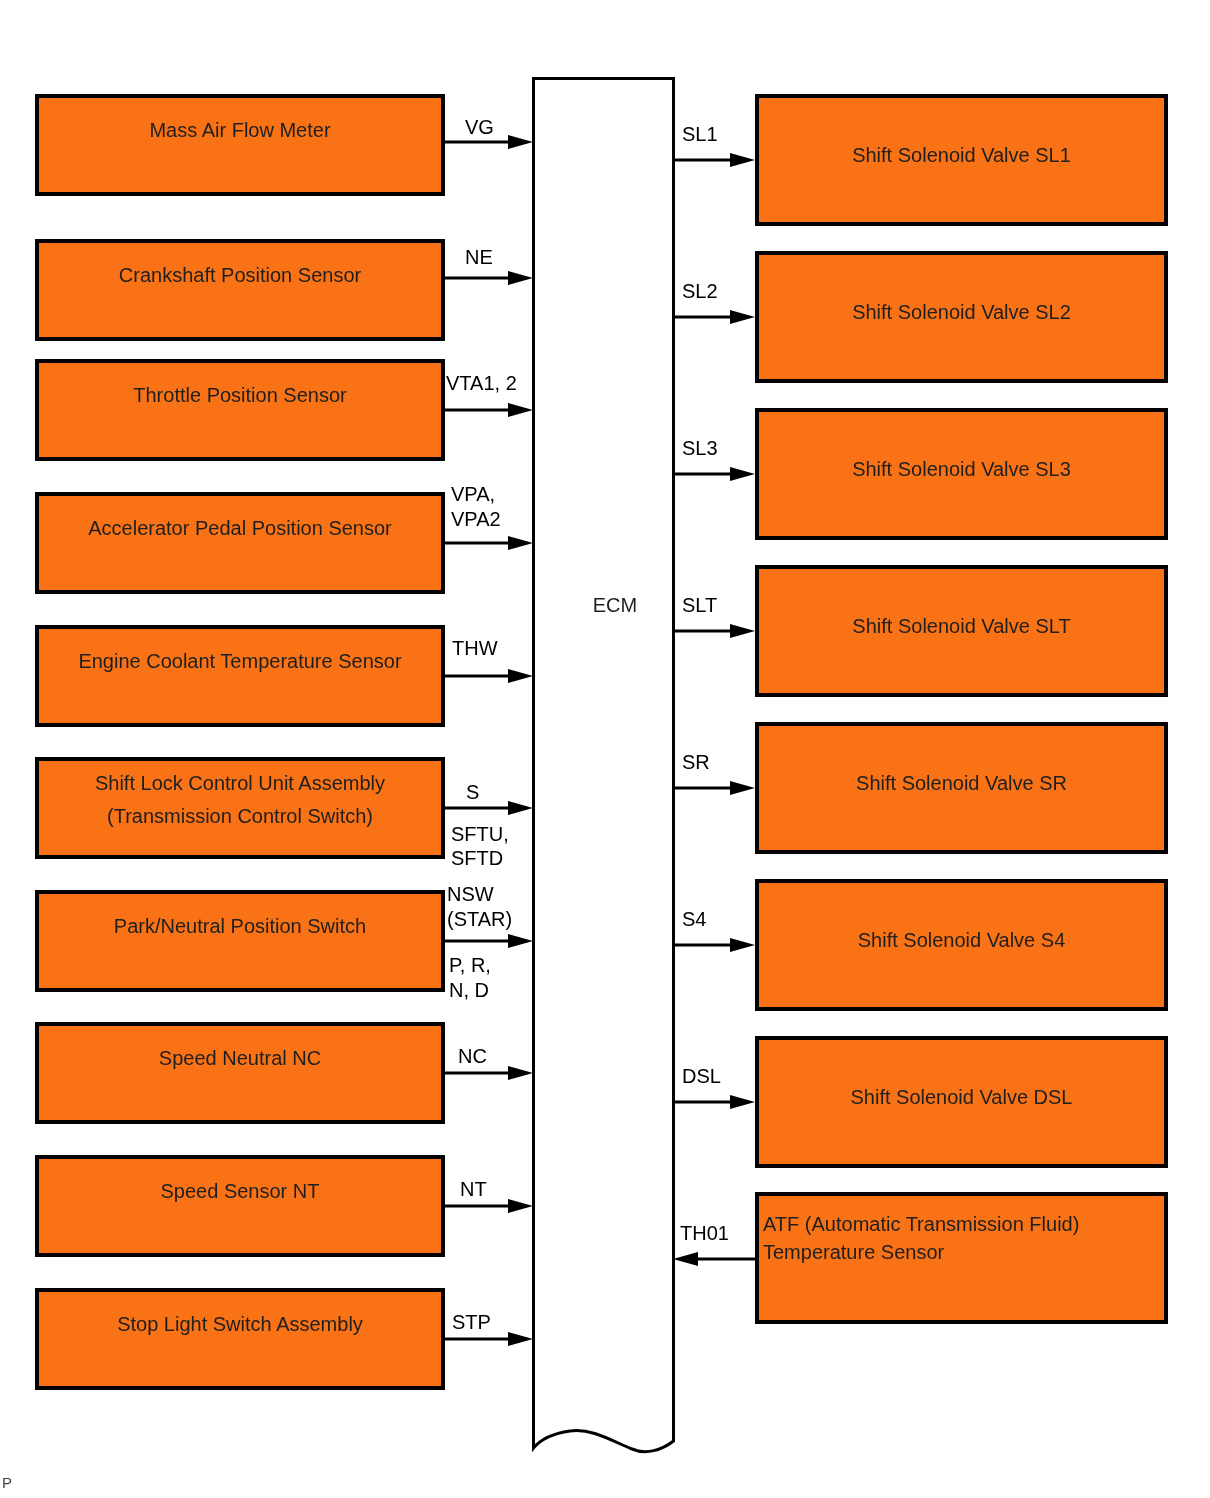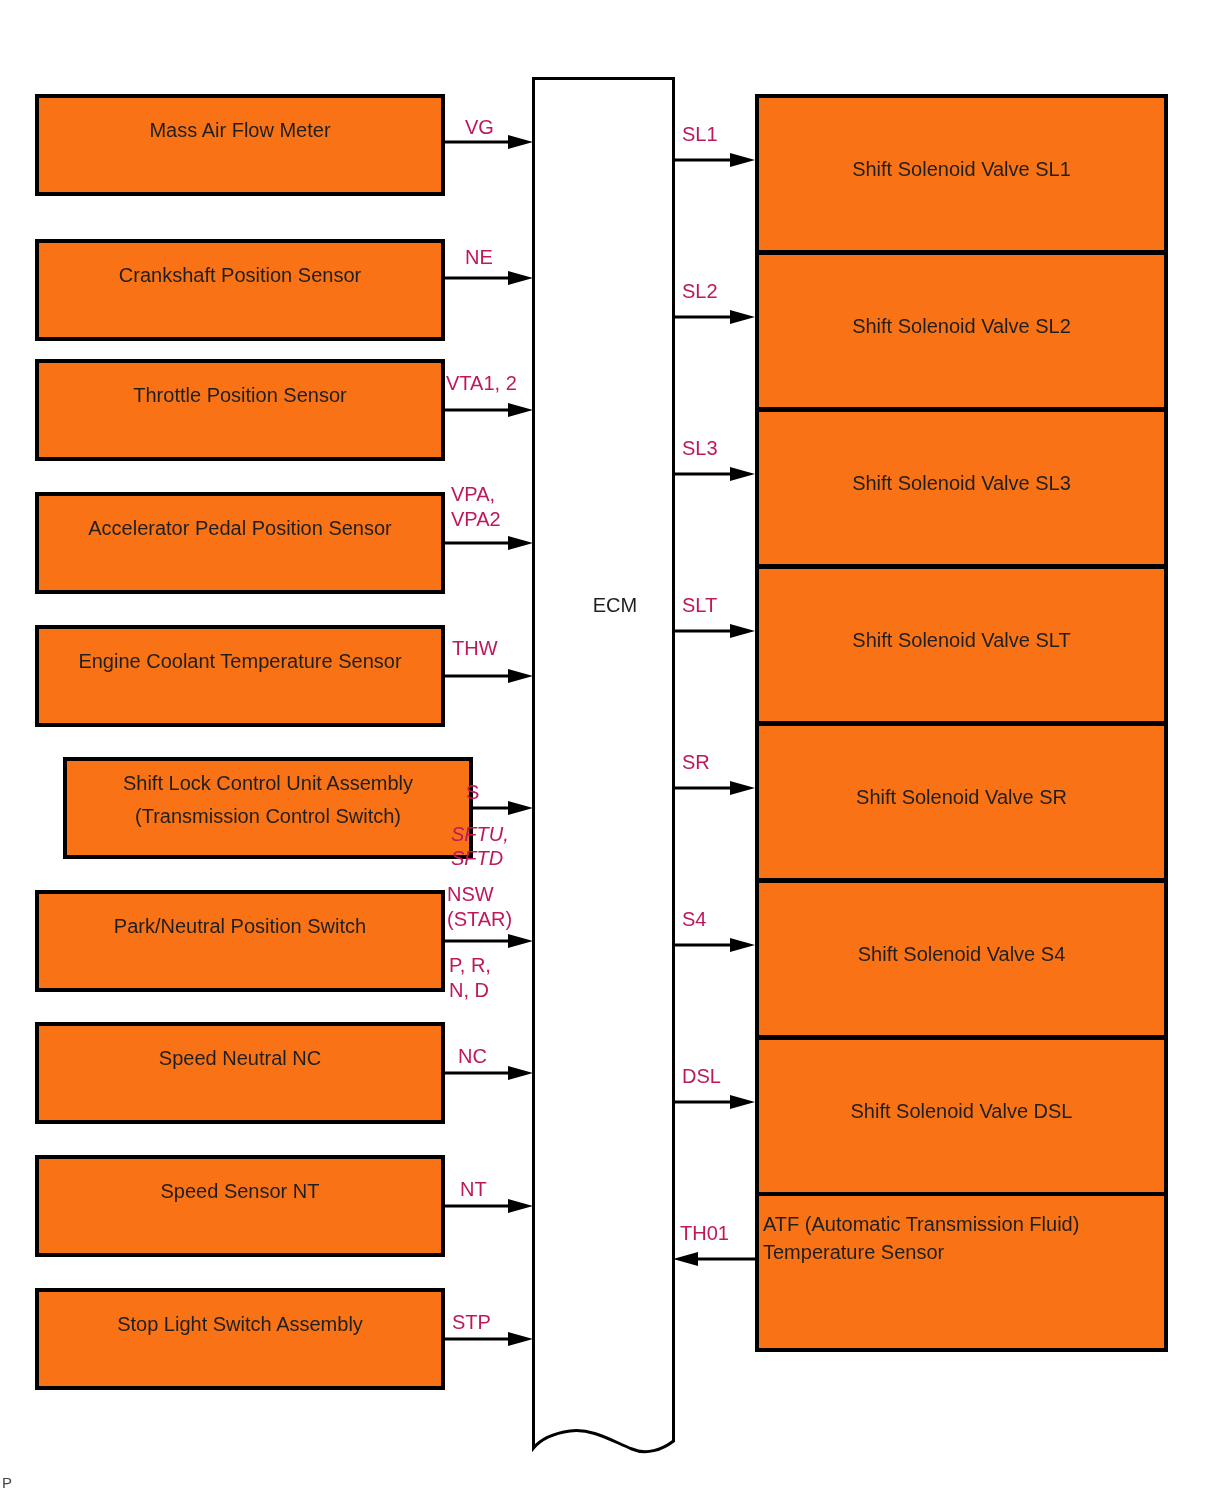--- a/index.html
+++ b/index.html
@@ -7,34 +7,34 @@
     position:relative;width:1210px;height:1498px;background:#fff;
     font-family:"Liberation Sans","DejaVu Sans",sans-serif;color:#1f1f1f;
     overflow:hidden;
   }
   .overlay{position:absolute;left:0;top:0;width:1210px;height:1498px;}
   .box{
     position:absolute;box-sizing:border-box;border:4px solid #000;background:#f97316;
     font-size:20px;line-height:20px;text-align:center;white-space:pre-line;
   }
   .lbox{left:35px;width:410px;height:102px;padding-top:22px;}
-  .lbox.two-line{padding-top:6px;line-height:33px;margin-left:28px;}
+  .lbox.two-line{padding-top:6px;line-height:33px;}
   .rbox{
-    left:755px;width:413px;height:160px;
+    left:755px;width:413px;height:132px;
     display:flex;align-items:center;justify-content:center;padding-bottom:10px;
   }
   .rbox.atf{
     display:block;text-align:left;padding:14px 10px 0 4px;line-height:28px;
   }
   .sig{
     position:absolute;font-size:20px;line-height:20px;white-space:pre-line;
-    color:#be185d;
+    color:#000000;
   }
   .sig.lh25{line-height:25px;}
-  .sig.lh24{line-height:24px;font-style:italic;}
+  .sig.lh24{line-height:24px;}
   .ecm-label{
     position:absolute;left:533px;top:595px;width:164px;text-align:center;
     font-size:20px;line-height:20px;
   }
   .page-marker{
     position:absolute;left:2px;top:1475px;font-size:15px;color:#444;
     line-height:15px;
   }
 </style>
 </head>

